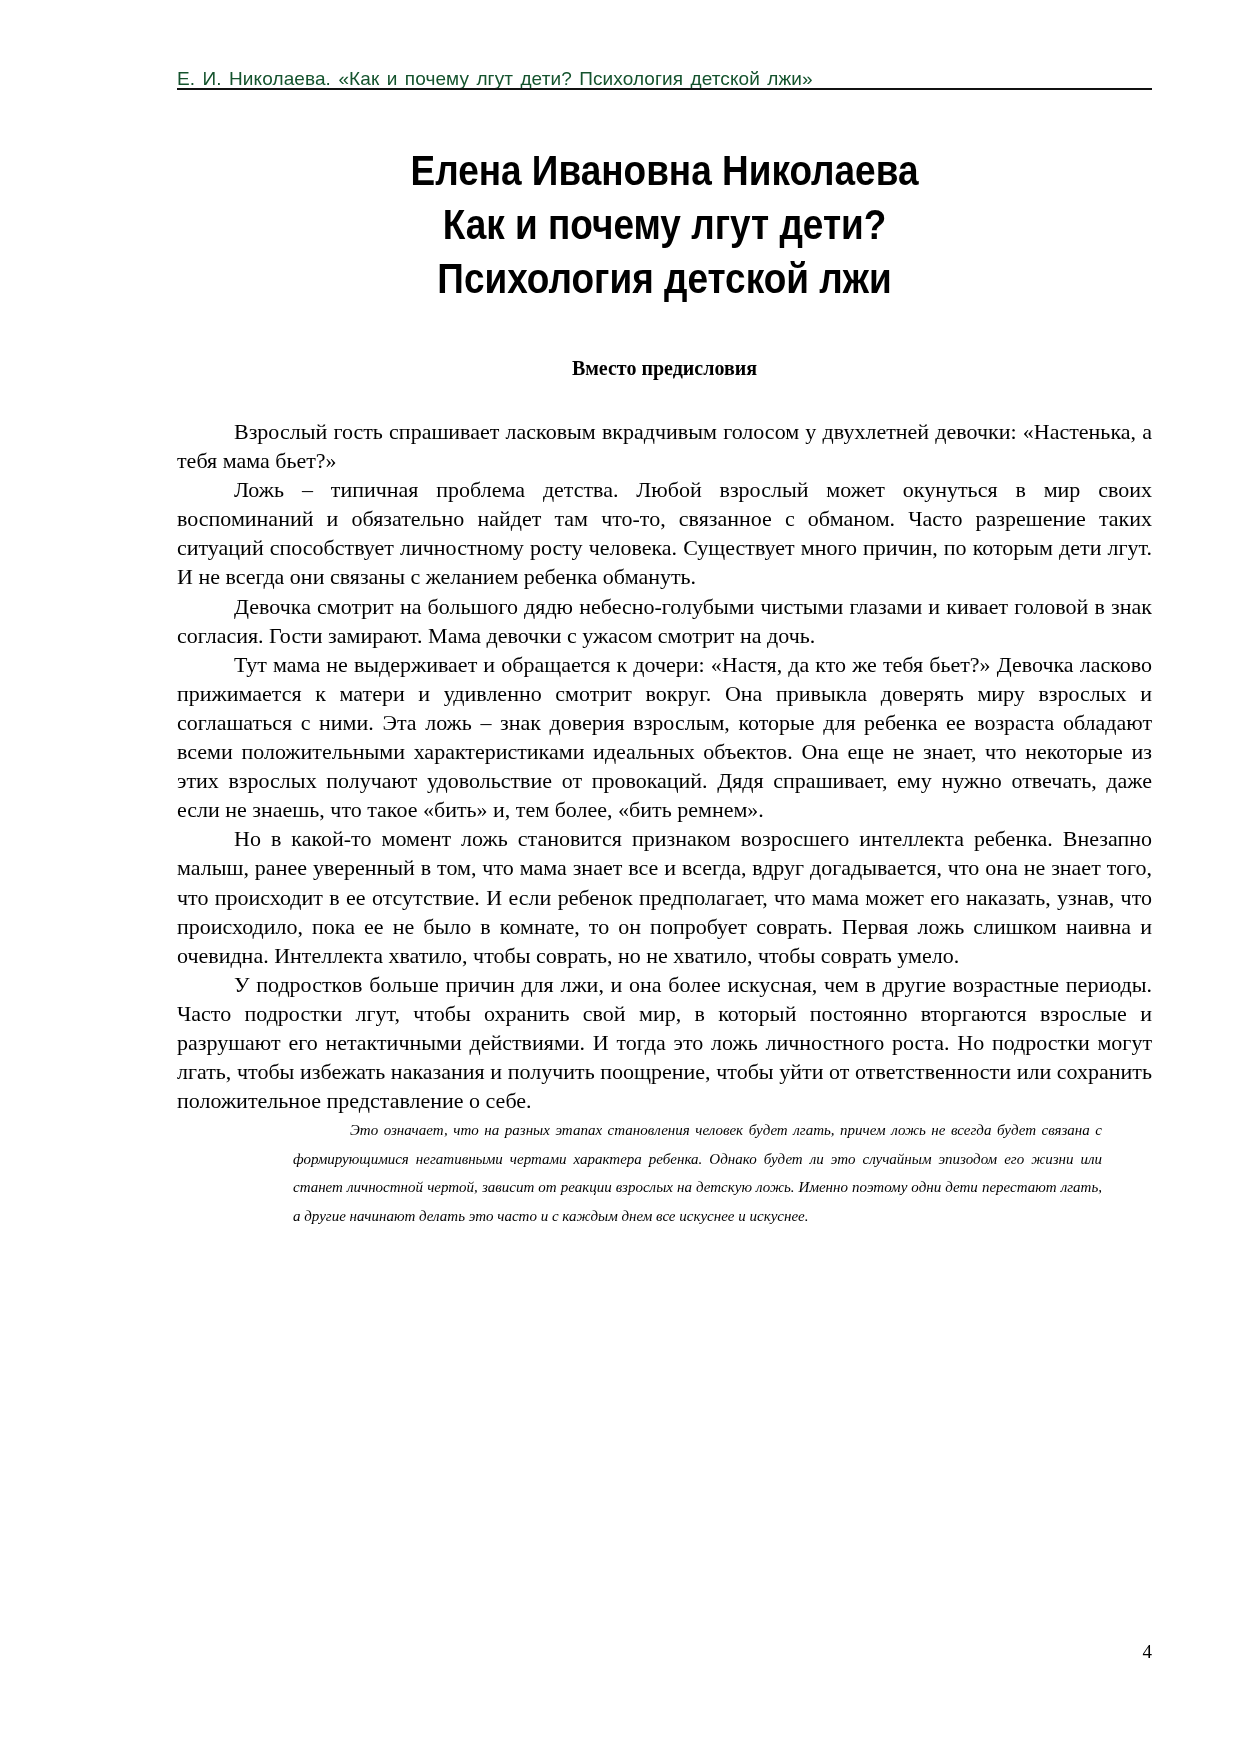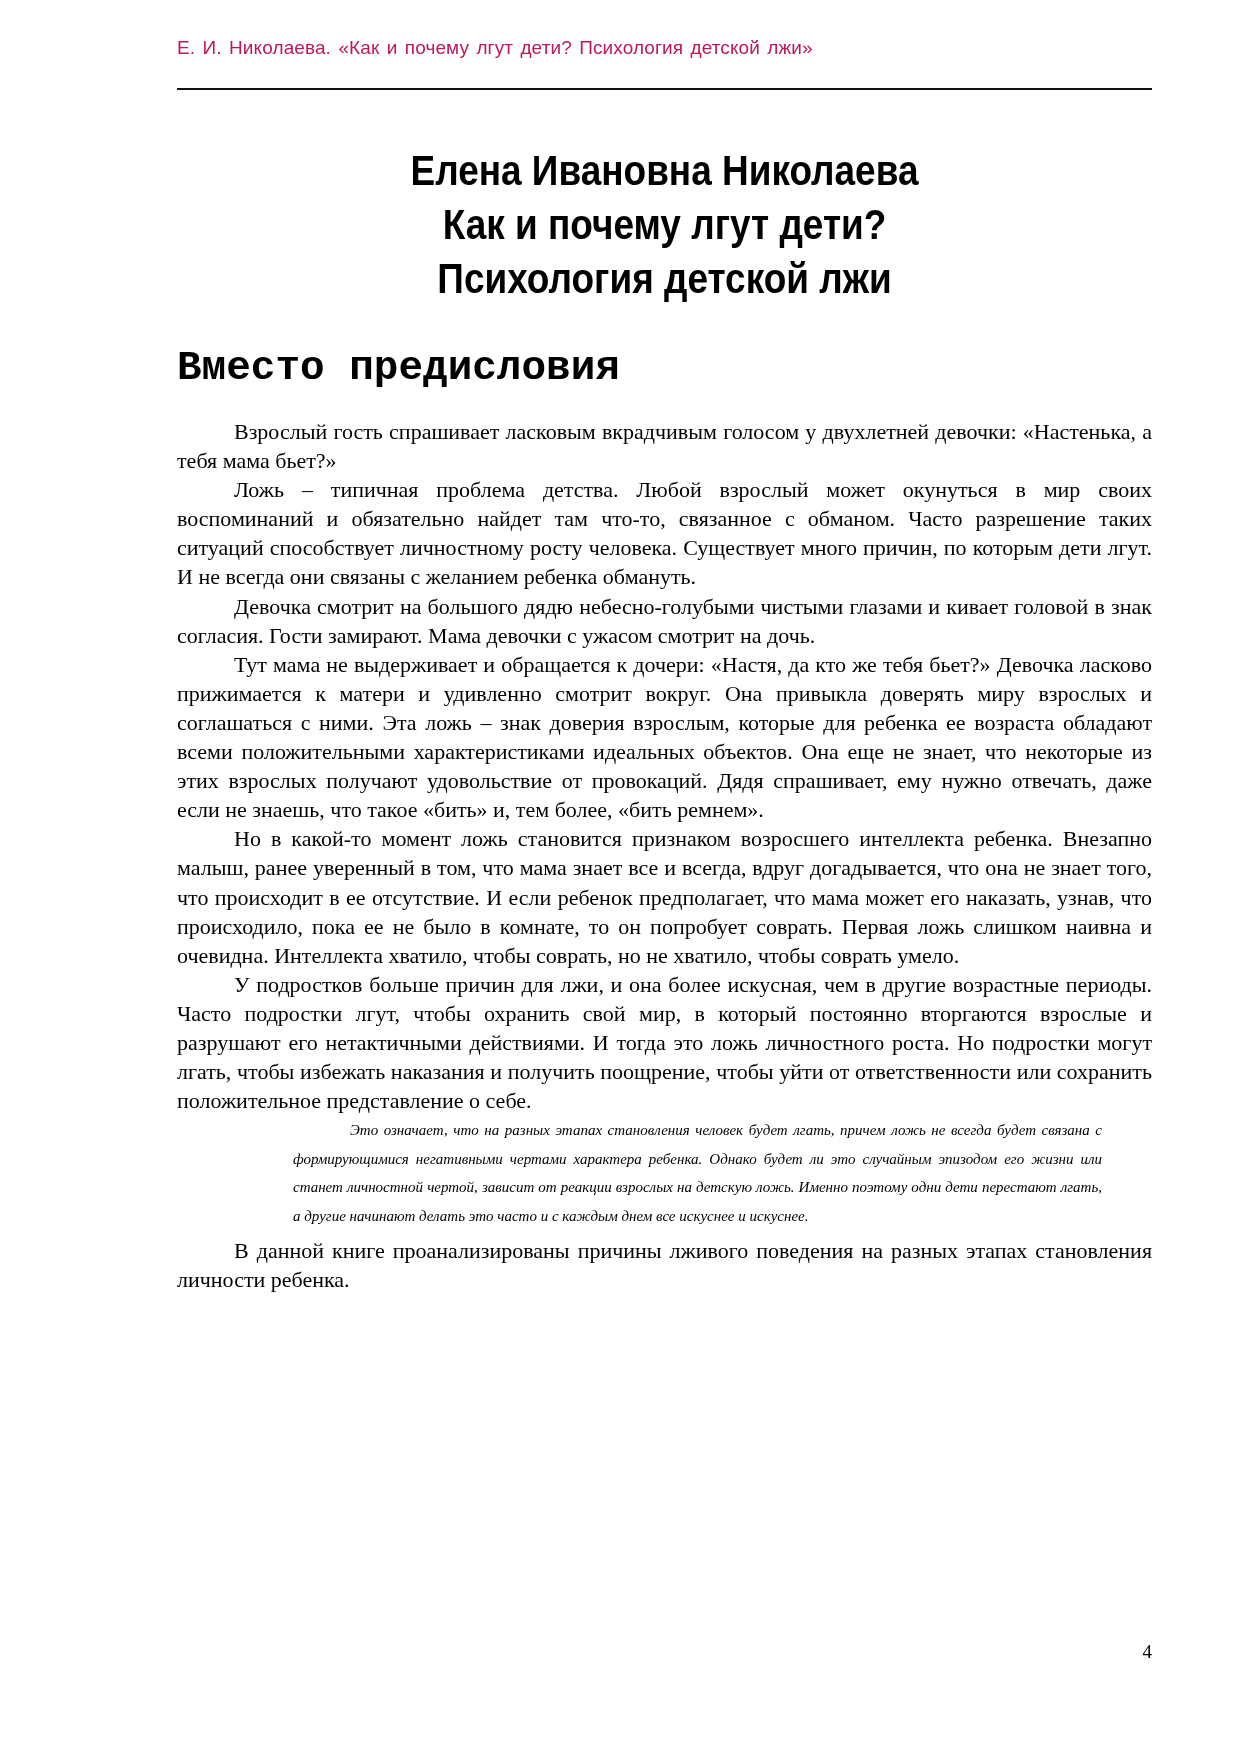--- a/index.html
+++ b/index.html
@@ -10,25 +10,25 @@
     body {
       width: 1240px;
       height: 1754px;
       position: relative;
       overflow: hidden;
       color: #000;
     }
     .running-header {
       position: absolute;
       left: 177px;
-      top: 37px;
+      top: 68px;
       width: 975px;
       font-family: "Liberation Sans", sans-serif;
       font-size: 19px;
-      color: #be185d;
+      color: #14532d;
       letter-spacing: 0.1px;
       word-spacing: 2px;
     }
     .header-rule {
       position: absolute;
       left: 177px;
       top: 88px;
       width: 975px;
       height: 2px;
       background: #111;
@@ -45,23 +45,24 @@
       line-height: 54px;
       transform: scaleX(0.88);
       transform-origin: center top;
     }
     .title-line { display: block; }
     .section-heading {
       position: absolute;
       left: 177px;
       top: 348px;
       width: 975px;
-      font-family: Liberation Mono, monospace;
+      text-align: center;
+      font-family: Liberation Serif, serif;
       font-weight: bold;
-      font-size: 41px;
+      font-size: 20px;
       line-height: 40px;
     }
     .body-text {
       position: absolute;
       left: 177px;
       top: 417px;
       width: 975px;
       font-family: "Liberation Serif", serif;
       font-size: 22px;
       line-height: 29.1px;
@@ -103,16 +104,15 @@
 <h2 class="section-heading" style="margin:0;">Вместо предисловия</h2>
 
 <div class="body-text">
   <p>Взрослый гость спрашивает ласковым вкрадчивым голосом у двухлетней девочки: «Настенька, а тебя мама бьет?»</p>
   <p>Ложь – типичная проблема детства. Любой взрослый может окунуться в мир своих воспоминаний и обязательно найдет там что-то, связанное с обманом. Часто разрешение таких ситуаций способствует личностному росту человека. Существует много причин, по которым дети лгут. И не всегда они связаны с желанием ребенка обмануть.</p>
   <p>Девочка смотрит на большого дядю небесно-голубыми чистыми глазами и кивает головой в знак согласия. Гости замирают. Мама девочки с ужасом смотрит на дочь.</p>
   <p>Тут мама не выдерживает и обращается к дочери: «Настя, да кто же тебя бьет?» Девочка ласково прижимается к матери и удивленно смотрит вокруг. Она привыкла доверять миру взрослых и соглашаться с ними. Эта ложь – знак доверия взрослым, которые для ребенка ее возраста обладают всеми положительными характеристиками идеальных объектов. Она еще не знает, что некоторые из этих взрослых получают удовольствие от провокаций. Дядя спрашивает, ему нужно отвечать, даже если не знаешь, что такое «бить» и, тем более, «бить ремнем».</p>
   <p>Но в какой-то момент ложь становится признаком возросшего интеллекта ребенка. Внезапно малыш, ранее уверенный в том, что мама знает все и всегда, вдруг догадывается, что она не знает того, что происходит в ее отсутствие. И если ребенок предполагает, что мама может его наказать, узнав, что происходило, пока ее не было в комнате, то он попробует соврать. Первая ложь слишком наивна и очевидна. Интеллекта хватило, чтобы соврать, но не хватило, чтобы соврать умело.</p>
   <p>У подростков больше причин для лжи, и она более искусная, чем в другие возрастные периоды. Часто подростки лгут, чтобы охранить свой мир, в который постоянно вторгаются взрослые и разрушают его нетактичными действиями. И тогда это ложь личностного роста. Но подростки могут лгать, чтобы избежать наказания и получить поощрение, чтобы уйти от ответственности или сохранить положительное представление о себе.</p>
   <p class="quote">Это означает, что на разных этапах становления человек будет лгать, причем ложь не всегда будет связана с формирующимися негативными чертами характера ребенка. Однако будет ли это случайным эпизодом его жизни или станет личностной чертой, зависит от реакции взрослых на детскую ложь. Именно поэтому одни дети перестают лгать, а другие начинают делать это часто и с каждым днем все искуснее и искуснее.</p>
-  <p>В данной книге проанализированы причины лживого поведения на разных этапах становления личности ребенка.</p>
 </div>
 
 <div class="page-number">4</div>
 
 </body></html>

